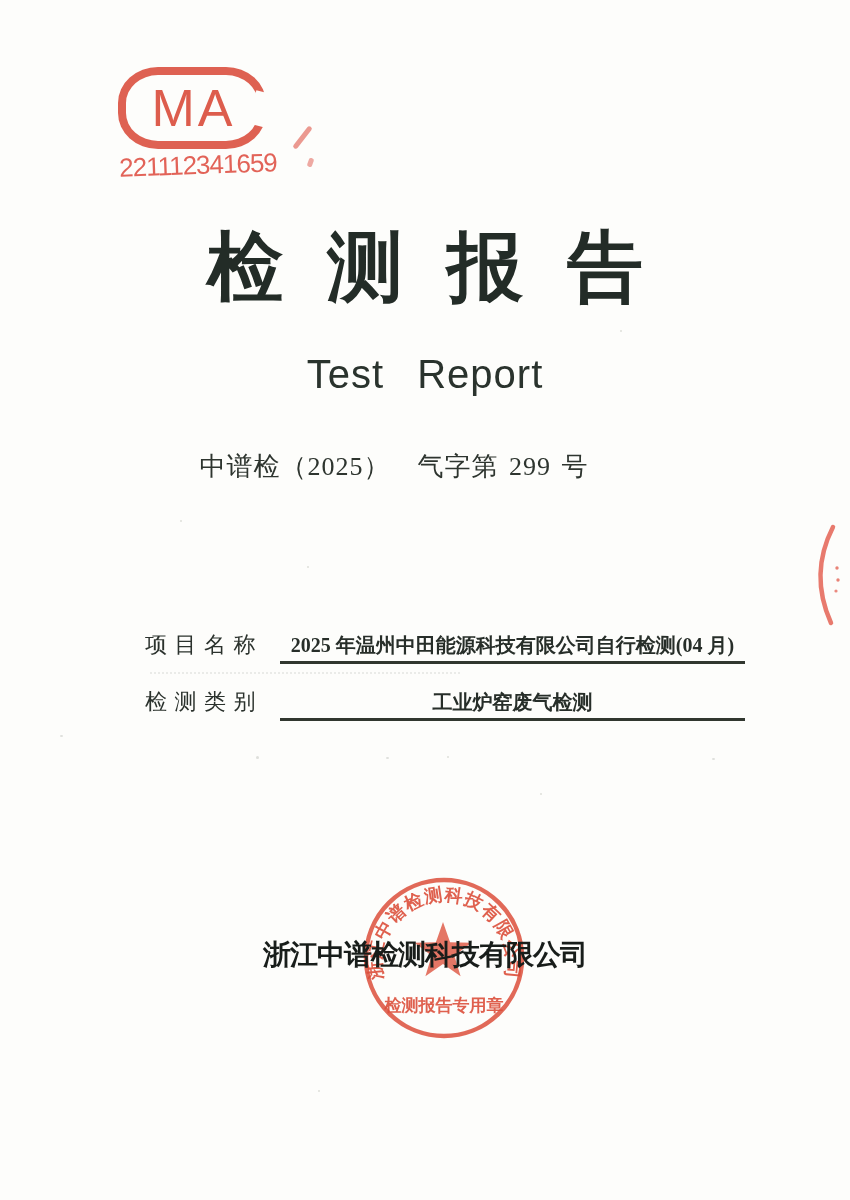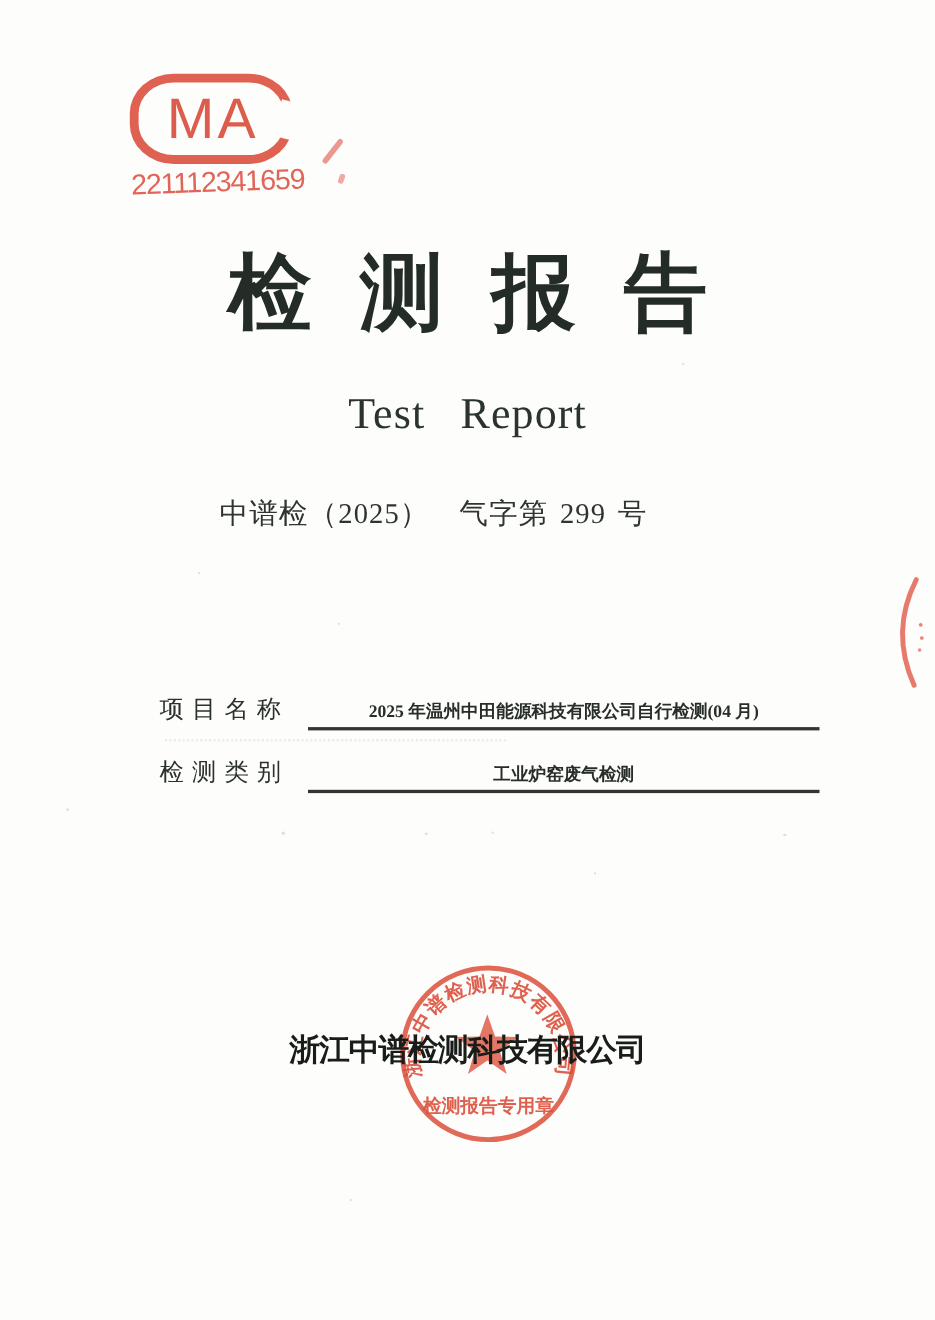--- a/index.html
+++ b/index.html
@@ -44,39 +44,39 @@
 
   
   .doc-title {
     position:absolute; left:0; top:226px; width:850px;
     text-align:center; font-size:76px; font-weight:bold;
     color:#232c27; line-height:1.1;
   }
   .doc-title span { letter-spacing:44px; margin-right:-44px;margin-top:40px; }
   .doc-subtitle {
     position:absolute; left:0; top:352px; width:850px;
-    text-align:center; font-family:Liberation Serif, serif;
+    text-align:center; font-family:Liberation Sans, sans-serif;
     font-size:40px; color:#2a332d; word-spacing:21px; letter-spacing:1px;
   }
   .report-no {
     position:absolute; left:0; top:449px; width:788px;
     text-align:center; font-size:26px; color:#2e352f;
     word-spacing:3px; letter-spacing:1px; white-space:pre;
   }
 
   
   .fields { position:absolute; left:145px; top:630px; width:600px; z-index:2; }
   .field-row { display:flex; align-items:flex-end; margin-bottom:23px; }
   .field-label {
     width:112px; flex:none; font-size:22px; color:#2b322d;
     letter-spacing:1px; padding-bottom:4px; white-space:pre;
   }
   .field-value {
     flex:1; margin-left:23px; border-bottom:3px solid #31372f;
-    text-align:center; font-size:16px; font-weight:bold; color:#272e29;
+    text-align:center; font-size:20px; font-weight:bold; color:#272e29;
     padding-bottom:4px; line-height:1.2; white-space:nowrap;
   }
   .scan-dashes {
     position:absolute; left:150px; top:672px; width:310px; height:0;
     border-top:2px dotted rgba(70,75,70,.10);
   }
 
   
   .company-name {
     position:absolute; left:0; top:936px; width:850px;

